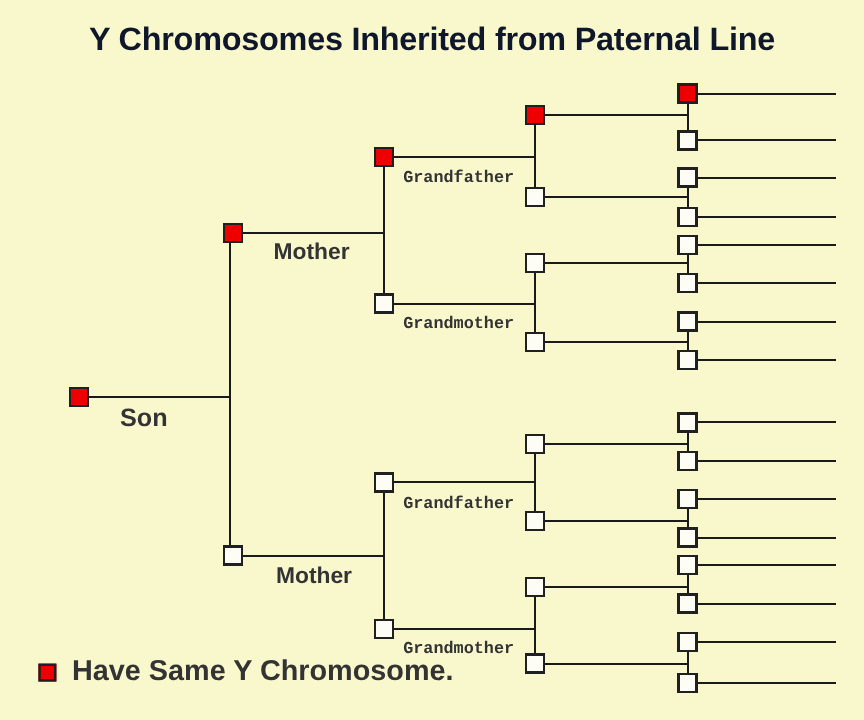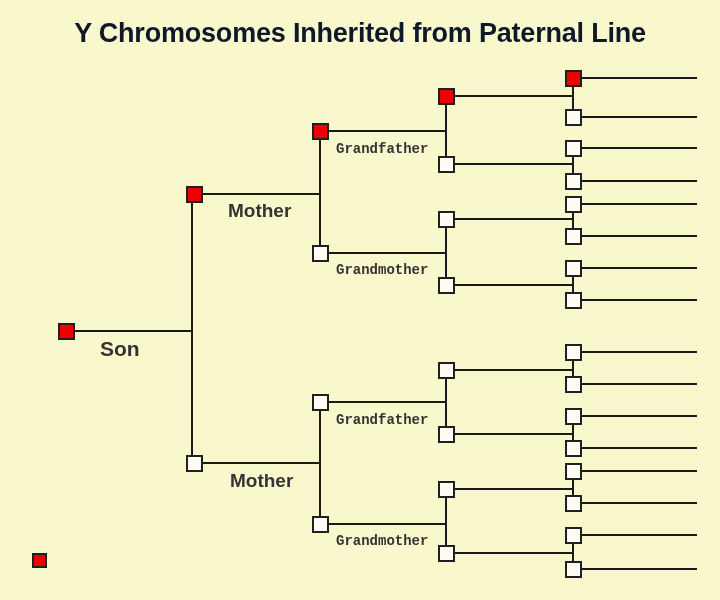--- a/index.html
+++ b/index.html
@@ -186,14 +186,15 @@
   <div class="node-label label-gen1" style="left:100px; top:337px;">Son</div>
   <div class="node-label label-gen2" style="left:228px; top:200px;">Mother</div>
   <div class="node-label label-gen2" style="left:230px; top:470px;">Mother</div>
 
   <div class="node-label label-gen3" style="left:336px; top:141px;">Grandfather</div>
   <div class="node-label label-gen3" style="left:336px; top:262px;">Grandmother</div>
   <div class="node-label label-gen3" style="left:336px; top:412px;">Grandfather</div>
   <div class="node-label label-gen3" style="left:336px; top:533px;">Grandmother</div>
 
   <div class="legend-box"></div>
+  <div class="legend-text">Have Same Y Chromosome.</div>
 
 </div>
 
 </body></html>

